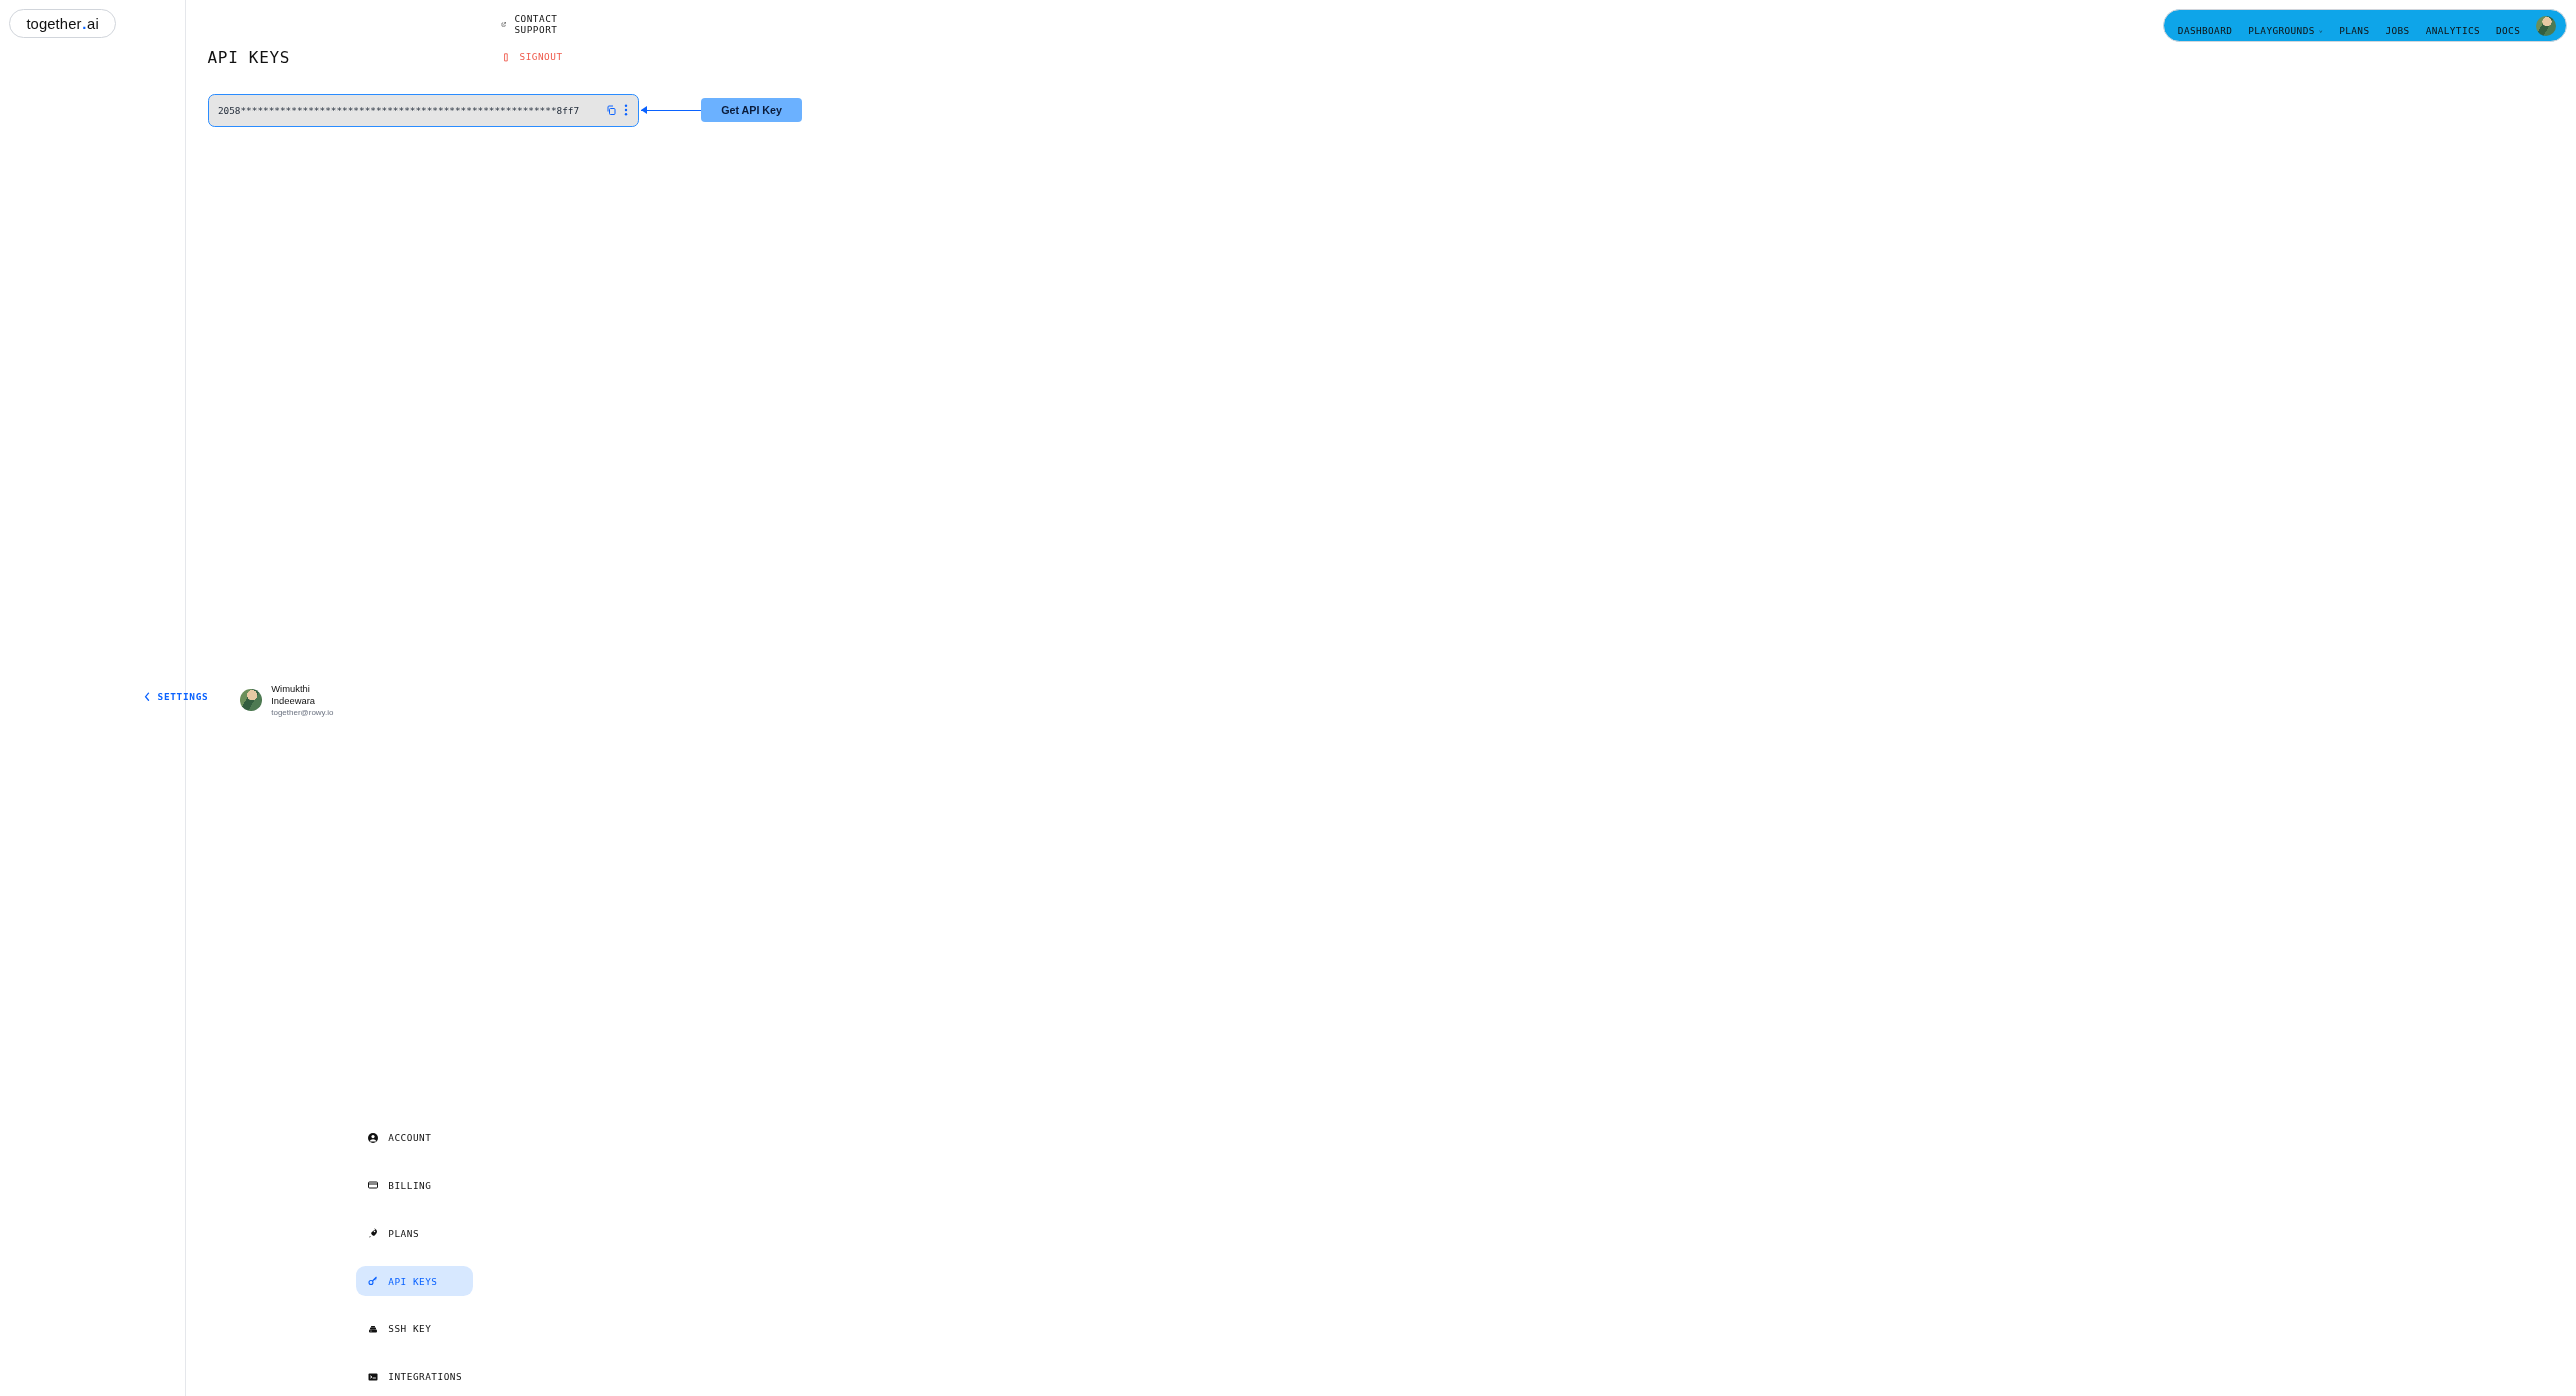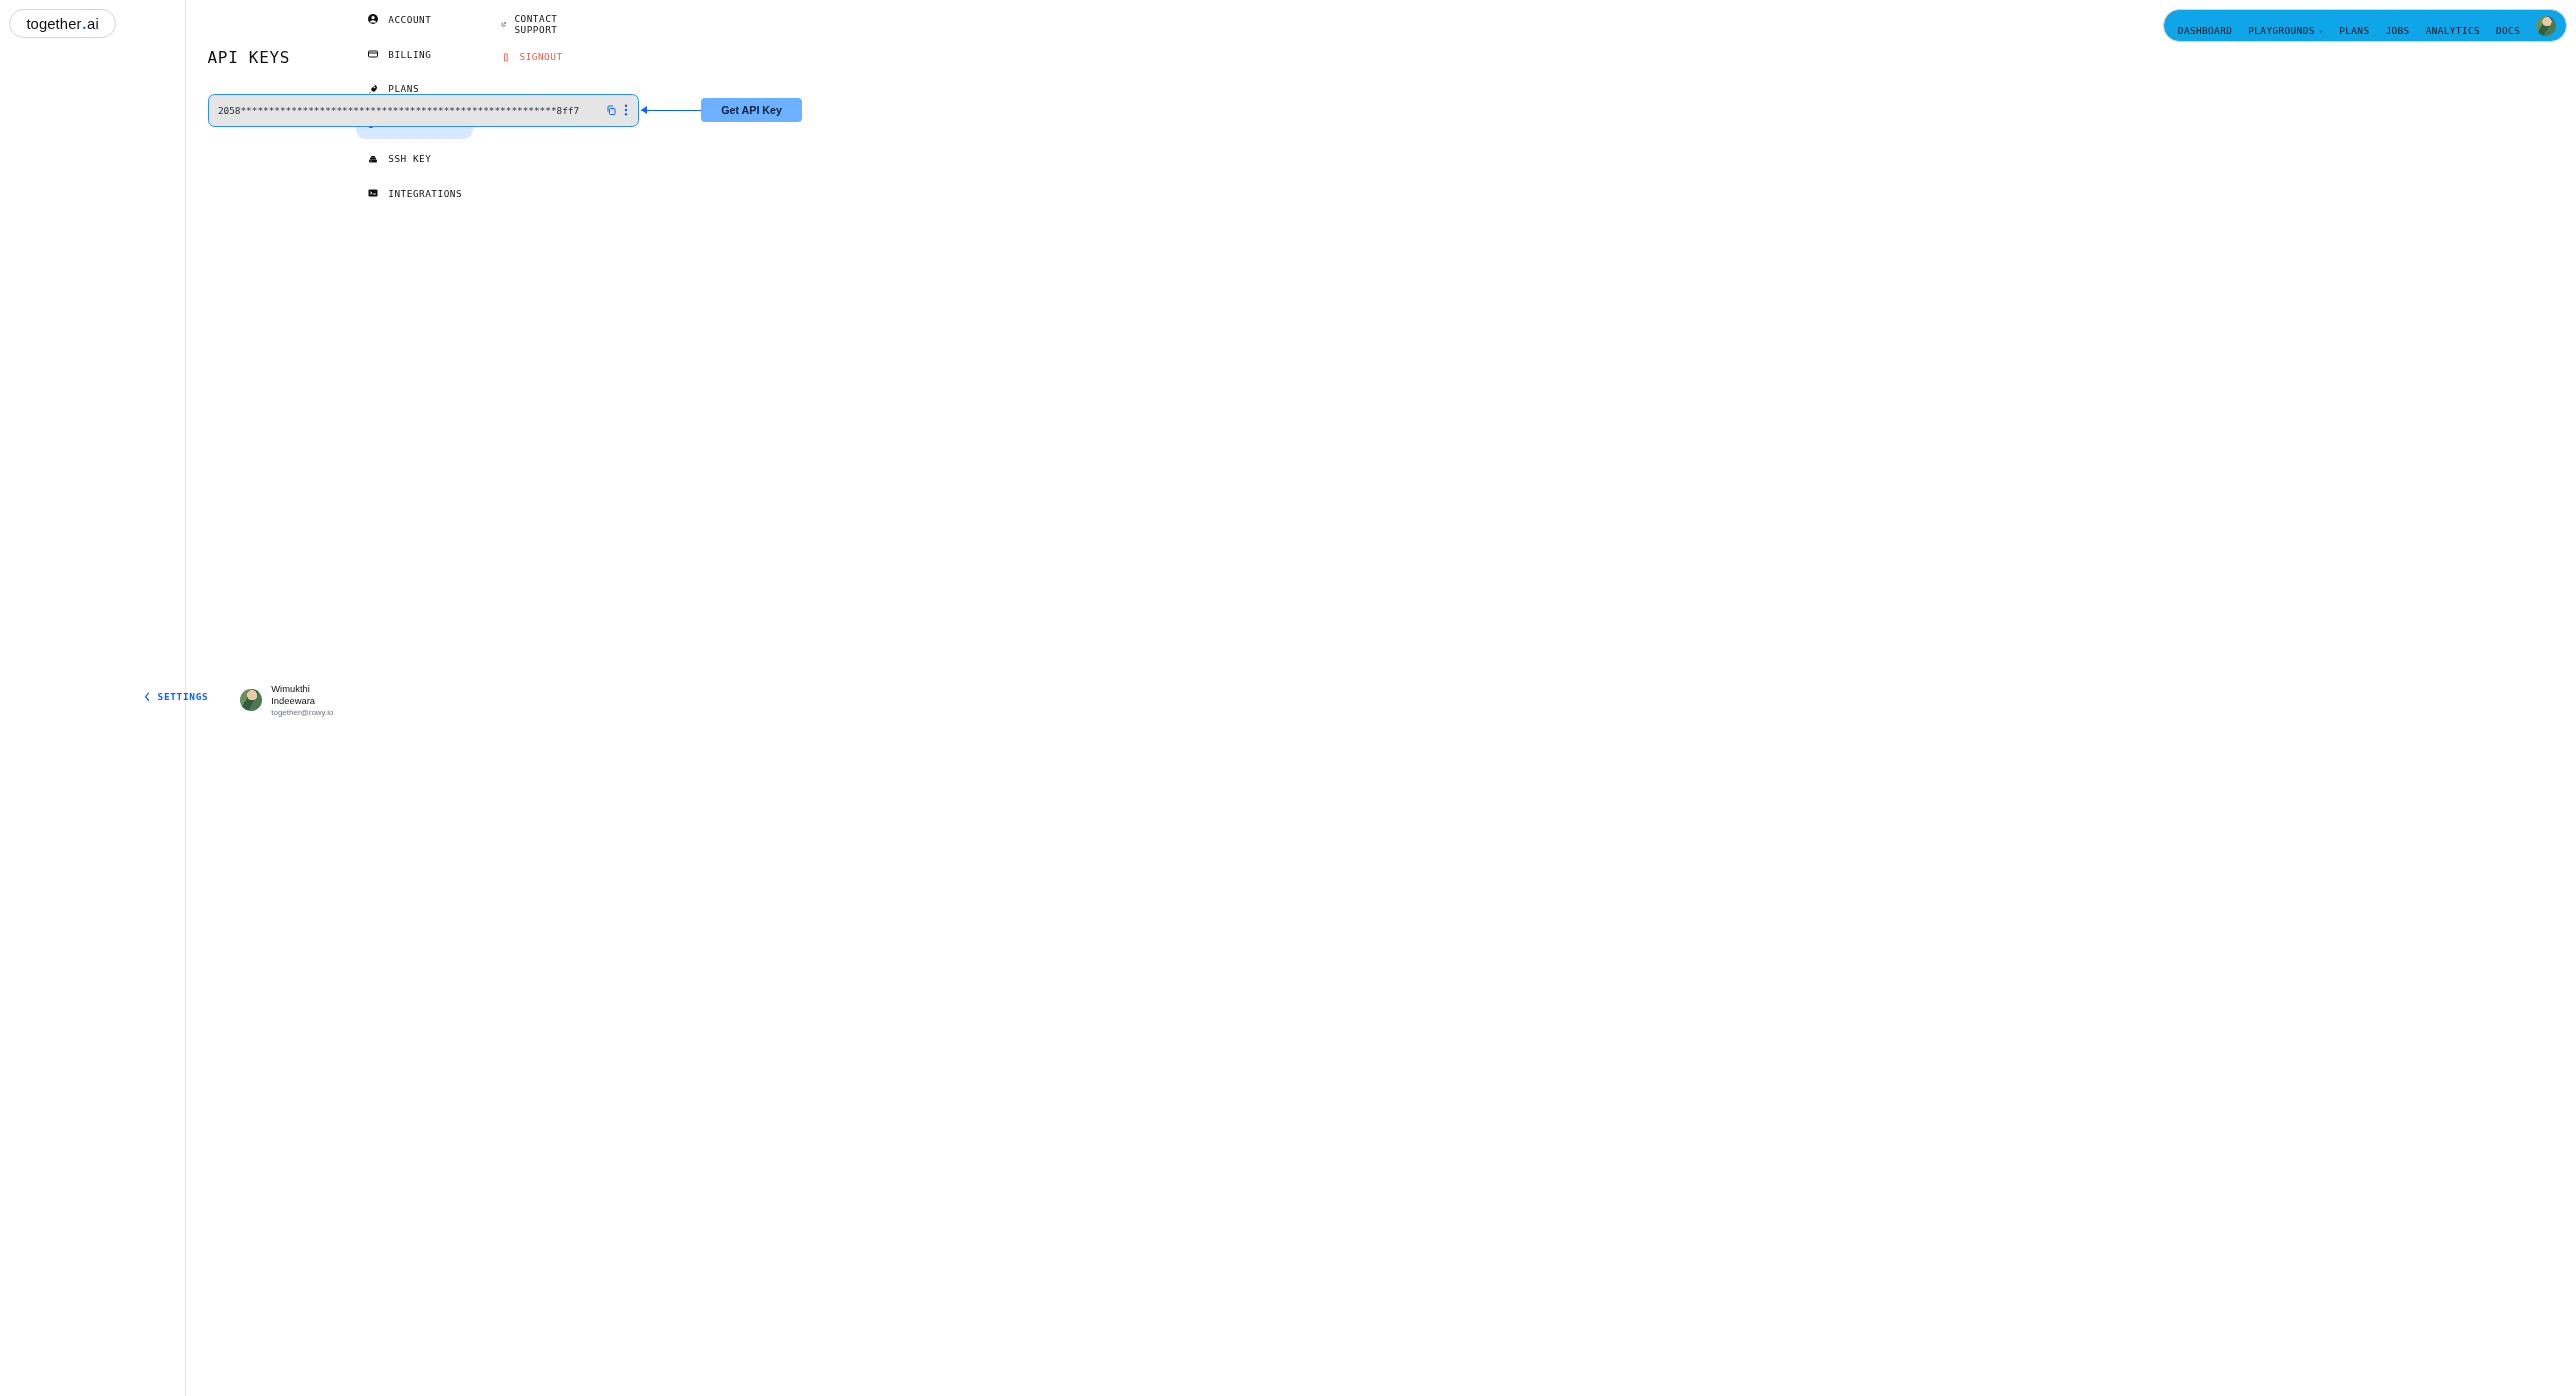--- a/index.html
+++ b/index.html
@@ -91,21 +91,22 @@
     flex: 0 0 auto;
   }
   .user-name { font-size: 9.4px; color: #111; line-height: 1.25; }
   .user-email { font-size: 8px; color: #6b7280; margin-top: 1.3px; }
 
   
   .nav {
     padding: 4px 9.4px;
     display: flex;
     flex-direction: column;
-    gap: 4px;
+    gap: 17px;
+    justify-content: flex-end;
   }
   .nav-item {
     display: flex;
     align-items: center;
     gap: 9.4px;
     padding: 9.4px 10.7px;
     border-radius: 9.4px;
     cursor: pointer;
     font-family: ui-monospace, "SFMono-Regular", Menlo, Consolas, monospace;
     font-size: 9.4px;

